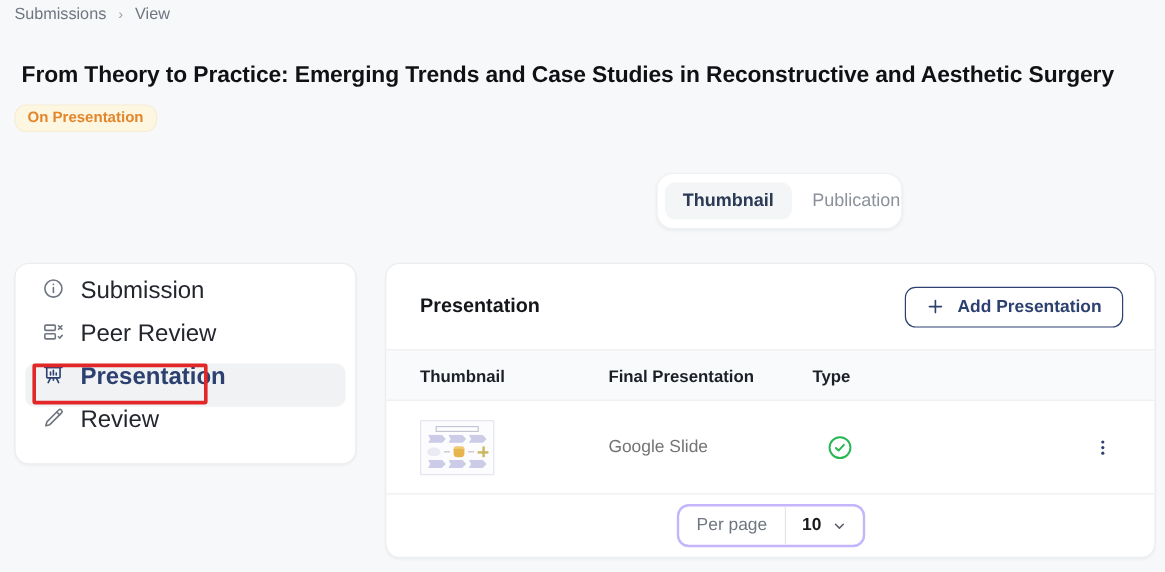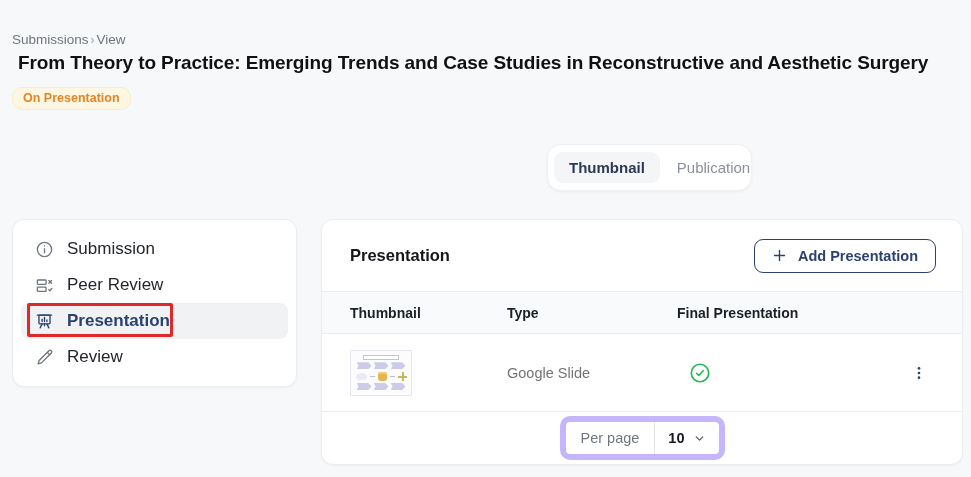--- a/index.html
+++ b/index.html
@@ -7,22 +7,22 @@
   body {
     position:relative;
     background:#f7f8f9;
     font-family:"Liberation Sans", sans-serif;
     color:#17191c;
     overflow:hidden;
   }
 
   
   .breadcrumb {
-    position:absolute; left:12px; top:32px;
-    display:flex; align-items:center; gap:2px;
+    position:absolute; left:12px; top:4px;
+    display:flex; align-items:center; gap:10px;
     font-size:13.5px; color:#6f7680;
   }
   .breadcrumb .crumb { cursor:default; }
   .breadcrumb .sep { color:#9aa1aa; font-size:12px; }
 
   
   .page-title {
     position:absolute; left:12px; top:52px; width:945px;
     font-size:19px; font-weight:700; color:#101114;
     letter-spacing:-0.1px;
@@ -56,23 +56,23 @@
 
   
   .sidebar-card {
     position:absolute; left:12px; top:219px;
     width:285px; height:168px;
     background:#fff; border:1px solid #ebedf0; border-radius:12px;
     box-shadow:0 1px 2px rgba(20,24,40,.04);
     padding:11px 8px; display:flex; flex-direction:column;
   }
   .side-item {
-    height:36px; display:flex; align-items:center; gap:13px;
+    height:36px; display:flex; align-items:flex-start; gap:13px;
     padding:0 14px; border-radius:8px;
-    font-size:17px; color:#23262c; cursor:pointer;
+    font-size:20px; color:#23262c; cursor:pointer;
   }
   .side-item .ic { width:19px; height:19px; color:#6f7680; flex:0 0 auto; display:flex; }
   .side-item.active { background:#f1f2f4; color:#2c4170; font-weight:600; }
   .side-item.active .ic { color:#2c4170; }
 
   
   .highlight-box {
     position:absolute; left:27px; top:303px;
     width:146px; height:34px;
     border:3px solid #e12727; border-radius:2px;
@@ -149,21 +149,21 @@
     color:#2c4170; cursor:pointer; border-radius:6px;
   }
 
   
   .panel-footer {
     border-top:1px solid #edeef1; flex:1;
     display:flex; align-items:center; justify-content:center;
   }
   .per-page {
     display:flex; align-items:stretch;
-    border:6px solid #c4b5fd; border-radius:10px; overflow:hidden;
+    border:2px solid #c4b5fd; border-radius:10px; overflow:hidden;
     background:#fff;
   }
   .pp-label {
     padding:8px 15px; font-size:14.5px; color:#6f7680;
     border-right:1px solid #e3e5e9; display:flex; align-items:center;
   }
   .pp-value {
     padding:8px 13px; font-size:14.5px; color:#17191c; font-weight:700;
     display:flex; align-items:center; gap:8px; cursor:pointer;
   }
@@ -244,22 +244,22 @@
     <button class="add-btn">
       <svg width="15" height="15" viewBox="0 0 24 24" fill="none" stroke="currentColor" stroke-width="2.2" stroke-linecap="round">
         <path d="M12 4v16M4 12h16"></path>
       </svg>
       <span>Add Presentation</span>
     </button>
   </div>
 
   <div class="tbl-head">
     <span>Thumbnail</span>
+    <span>Final Presentation</span>
     <span>Type</span>
-    <span>Final Presentation</span>
     <span></span>
   </div>
 
   <div class="tbl-row">
     <div class="thumb">
       <div class="t-title"></div>
       <div class="t-row">
           <div class="chev"></div>
           <div class="chev"></div>
           <div class="chev"></div>

